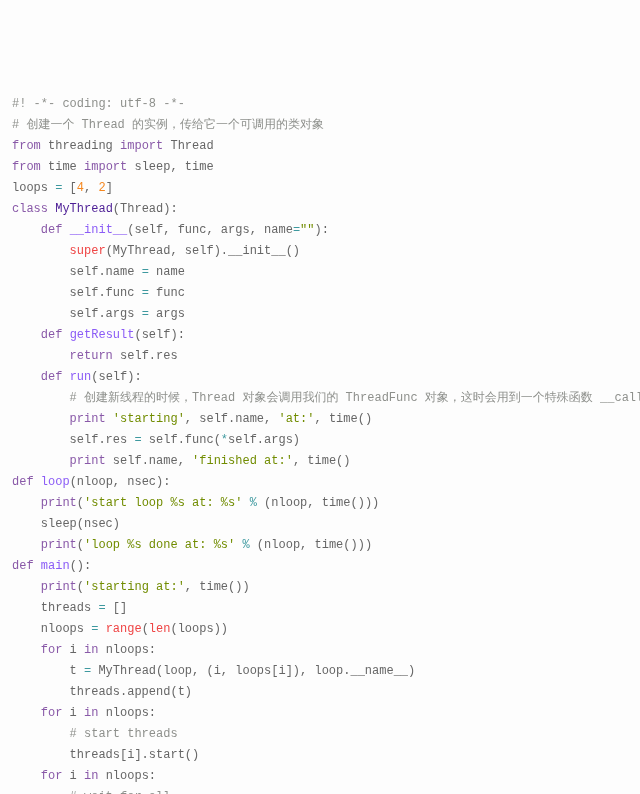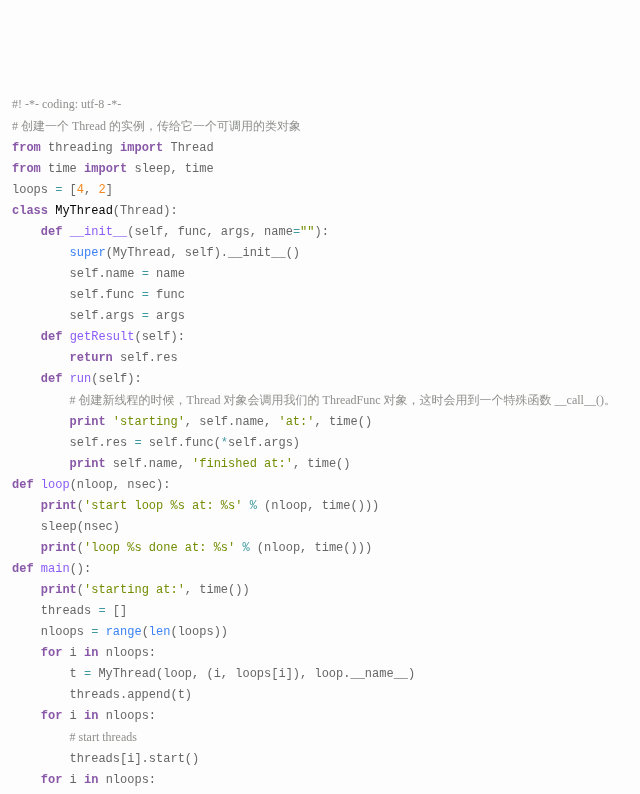--- a/index.html
+++ b/index.html
@@ -6,28 +6,28 @@
     margin: 0;
     padding: 10px 12px;
     font-family: Consolas, 'Courier New', monospace;
     font-size: 12px;
     line-height: 21px;
     background: #fdfdfd;
     color: #666;
     white-space: pre;
   }
   .line { display: block; }
-  .kw { color: #8959a8; font-weight: bold; }   
-  .cm { color: #8e908c; font-family: Liberation Serif, serif; }   
+  .kw { color: #8959a8; }   
+  .cm { color: #8e908c; }   
   .st { color: #718c00; }   
   .nm { color: #f5871f; }   
   .fn { color: #8b5cf6; }   
   .op { color: #3e999f; }   
-  .cls { color: #000000; }  
-  .bi { color: #3b82f6; text-align: center; }   
+  .cls { color: #4c1d95; }  
+  .bi { color: #ef4444; text-align: center; }   
 </style>
 </head>
 <body>
 
 
 
 <div id="code"><span class="line"><span class="cm">#! -*- coding: utf-8 -*-</span></span><span class="line"><span class="cm"># 创建一个 Thread 的实例，传给它一个可调用的类对象</span></span><span class="line"><span class="kw">from</span><span> threading </span><span class="kw">import</span><span> Thread</span></span><span class="line"><span class="kw">from</span><span> time </span><span class="kw">import</span><span> sleep, time</span></span><span class="line"><span>loops </span><span class="op">=</span><span> [</span><span class="nm">4</span><span>, </span><span class="nm">2</span><span>]</span></span><span class="line"><span class="kw">class</span><span> </span><span class="cls">MyThread</span><span>(Thread):</span></span><span class="line"><span>    </span><span class="kw">def</span><span> </span><span class="fn">__init__</span><span>(self, func, args, name</span><span class="op">=</span><span class="st">""</span><span>):</span></span><span class="line"><span>        </span><span class="bi">super</span><span>(MyThread, self).__init__()</span></span><span class="line"><span>        self.name </span><span class="op">=</span><span> name</span></span><span class="line"><span>        self.func </span><span class="op">=</span><span> func</span></span><span class="line"><span>        self.args </span><span class="op">=</span><span> args</span></span><span class="line"><span>    </span><span class="kw">def</span><span> </span><span class="fn">getResult</span><span>(self):</span></span><span class="line"><span>        </span><span class="kw">return</span><span> self.res</span></span><span class="line"><span>    </span><span class="kw">def</span><span> </span><span class="fn">run</span><span>(self):</span></span><span class="line"><span>        </span><span class="cm"># 创建新线程的时候，Thread 对象会调用我们的 ThreadFunc 对象，这时会用到一个特殊函数 __call__()。</span></span><span class="line"><span>        </span><span class="kw">print</span><span> </span><span class="st">'starting'</span><span>, self.name, </span><span class="st">'at:'</span><span>, time()</span></span><span class="line"><span>        self.res </span><span class="op">=</span><span> self.func(</span><span class="op">*</span><span>self.args)</span></span><span class="line"><span>        </span><span class="kw">print</span><span> self.name, </span><span class="st">'finished at:'</span><span>, time()</span></span><span class="line"><span class="kw">def</span><span> </span><span class="fn">loop</span><span>(nloop, nsec):</span></span><span class="line"><span>    </span><span class="kw">print</span><span>(</span><span class="st">'start loop %s at: %s'</span><span> </span><span class="op">%</span><span> (nloop, time()))</span></span><span class="line"><span>    sleep(nsec)</span></span><span class="line"><span>    </span><span class="kw">print</span><span>(</span><span class="st">'loop %s done at: %s'</span><span> </span><span class="op">%</span><span> (nloop, time()))</span></span><span class="line"><span class="kw">def</span><span> </span><span class="fn">main</span><span>():</span></span><span class="line"><span>    </span><span class="kw">print</span><span>(</span><span class="st">'starting at:'</span><span>, time())</span></span><span class="line"><span>    threads </span><span class="op">=</span><span> []</span></span><span class="line"><span>    nloops </span><span class="op">=</span><span> </span><span class="bi">range</span><span>(</span><span class="bi">len</span><span>(loops))</span></span><span class="line"><span>    </span><span class="kw">for</span><span> i </span><span class="kw">in</span><span> nloops:</span></span><span class="line"><span>        t </span><span class="op">=</span><span> MyThread(loop, (i, loops[i]), loop.__name__)</span></span><span class="line"><span>        threads.append(t)</span></span><span class="line"><span>    </span><span class="kw">for</span><span> i </span><span class="kw">in</span><span> nloops:</span></span><span class="line"><span>        </span><span class="cm"># start threads</span></span><span class="line"><span>        threads[i].start()</span></span><span class="line"><span>    </span><span class="kw">for</span><span> i </span><span class="kw">in</span><span> nloops:</span></span><span class="line"><span>        </span><span class="cm"># wait for all</span></span></div>
 
 
 

